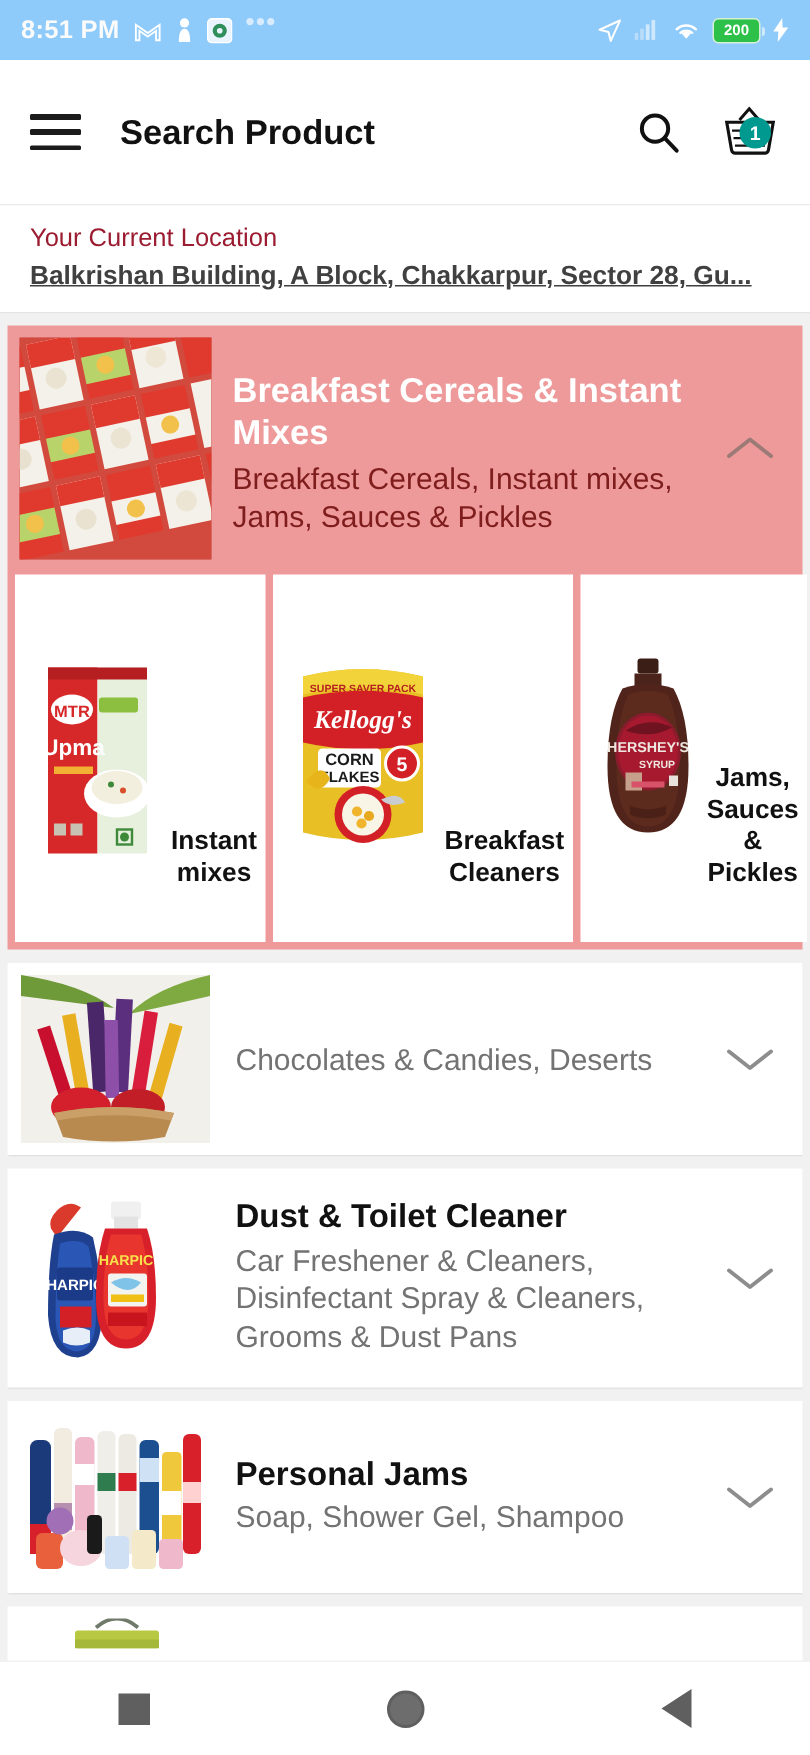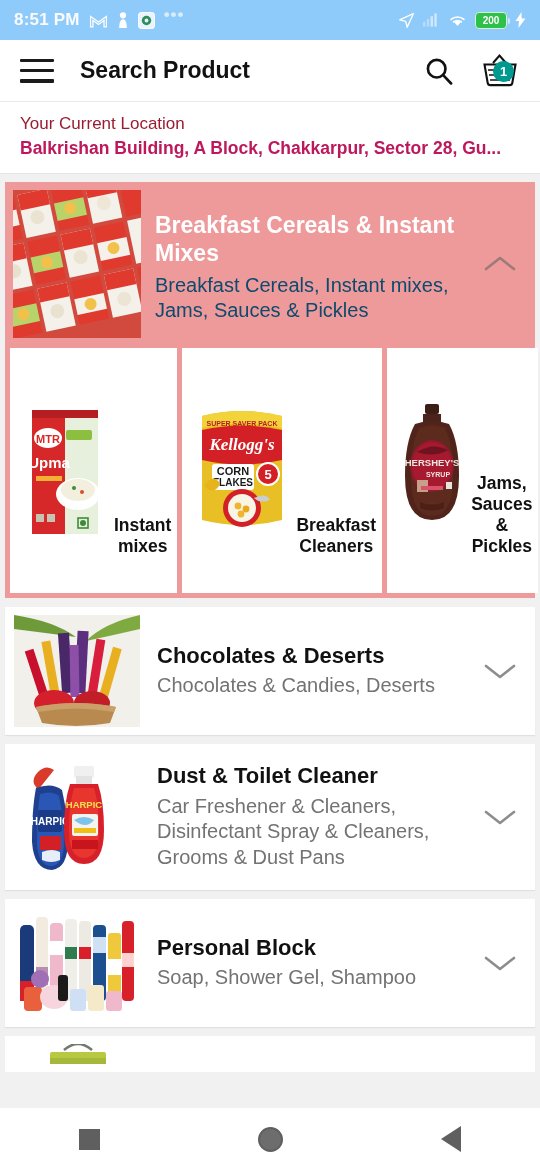--- a/index.html
+++ b/index.html
@@ -27,21 +27,21 @@
   .batt {
     display:inline-flex; align-items:center; justify-content:center;
     background:#2ec14a; border:1.5px solid #d7f0d5; border-radius:4px;
     width:32px; height:17px; font-size:10px; font-weight:bold; color:#ffffff;
     position:relative;
   }
   .batt:after{ content:""; position:absolute; right:-4px; top:5px; width:2.5px; height:6px; background:#cfe9ff; border-radius:0 2px 2px 0; }
 
   
   .appbar {
-    height:62px; background:#ffffff;
+    height:97px; background:#ffffff;
     display:flex; align-items:center; padding:0 20px;
     border-bottom:1px solid #ececec;
   }
   .hamburger { width:34px; height:24px; display:flex; flex-direction:column; justify-content:space-between; cursor:pointer;}
   .hamburger span { display:block; height:3.5px; background:#1b1b1b; border-radius:1px; }
   .appbar-title { flex:1; margin-left:26px; font-size:23px; font-weight:bold; color:#111; }
   .appbar-actions { display:flex; align-items:center; gap:26px; }
   .cart-wrap { position:relative; width:40px; height:38px; }
   .cart-badge {
     position:absolute; left:13px; top:9px;
@@ -51,37 +51,37 @@
     display:flex; align-items:center; justify-content:center;
   }
 
   
   .location {
     background:#fff; padding:12px 32px 14px 20px;
     border-bottom:1px solid #e4e4e4;
   }
   .loc-label { color:#9b1c30; font-size:17px; margin-bottom:4px; }
   .loc-address {
-    font-size:17.5px; font-weight:bold; color:#be185d;
-    white-space:nowrap; overflow:hidden; text-overflow:ellipsis;
+    font-size:17.5px; font-weight:bold; color:#404040;
+    white-space:nowrap; overflow:hidden; text-overflow:ellipsis;text-decoration:underline;
   }
 
   
   .content { height:1008px; overflow:hidden; padding-top:8px; }
 
   
   .cat-expanded { margin:0 5px 9px 5px; background:#ee9a9b; }
   .exp-head { display:flex; align-items:center; padding:8px 8px 10px 8px; }
   .exp-thumb {
     width:128px; height:148px; flex:none; overflow:hidden;
     background:#c9413a; position:relative;
   }
   .exp-text { flex:1; padding:6px 0 0 14px; }
   .exp-title { color:#ffffff; font-size:23px; font-weight:bold; line-height:1.22; }
-  .exp-sub { color:#0c4a6e; font-size:20px; line-height:1.26; margin-top:6px; }
+  .exp-sub { color:#7f1d1d; font-size:20px; line-height:1.26; margin-top:6px; }
   .exp-chev { width:54px; display:flex; align-items:center; justify-content:center; align-self:center; }
 
   .tiles { display:flex; gap:5px; padding:0 5px 5px 5px; }
   .tile {
     flex:1; background:#ffffff; height:245px;
     display:flex; flex-direction:row; align-items:center;
     padding:12px 6px 10px 6px;
   }
   .tile-img { height:152px; display:flex; align-items:center; justify-content:center; }
   .tile-label {
@@ -358,21 +358,20 @@
           <rect x="92" y="32" width="9" height="50" fill="#e8b020" transform="rotate(16 96 57)"></rect>
           <rect x="56" y="30" width="9" height="52" fill="#8e4fa8" transform="rotate(-1 60 56)"></rect>
         </g>
         <ellipse cx="40" cy="88" rx="20" ry="13" fill="#d4202c"></ellipse>
         <ellipse cx="78" cy="88" rx="18" ry="12" fill="#c11e28"></ellipse>
         <path d="M22 92 q40 -8 80 0 l-6 16 q-34 6 -68 0z" fill="#b98a50"></path>
         <path d="M22 92 q40 -8 80 0 l-2 5 q-38 -7 -76 0z" fill="#caa068"></path>
       </svg>
     </div>
     <div class="card-text">
-      <div class="card-title">Chocolates &amp; Deserts</div>
       <div class="card-sub">Chocolates &amp; Candies, Deserts</div>
     </div>
     <div class="card-chev">
       <svg width="36" height="22" viewBox="0 0 36 22">
           <polyline points="4,6 18,17 32,6" fill="none" stroke="#8d8d8d" stroke-width="2.6" stroke-linecap="round" stroke-linejoin="round"></polyline>
         </svg>
     </div>
   </div>
 
   <div class="cat-card">
@@ -437,21 +436,21 @@
           <ellipse cx="40" cy="90" rx="14" ry="12" fill="#f6d5de"></ellipse>
           <rect x="56" y="82" width="16" height="22" rx="3" fill="#cfe0f5"></rect>
           <rect x="74" y="78" width="16" height="26" rx="3" fill="#f4e9c8"></rect>
           <rect x="92" y="84" width="16" height="20" rx="3" fill="#efb9cb"></rect>
           <circle cx="26" cy="72" r="9" fill="#a06fb5"></circle>
           <rect x="44" y="68" width="10" height="26" rx="3" fill="#1a1a1a"></rect>
         </g>
       </svg>
     </div>
     <div class="card-text">
-      <div class="card-title">Personal Block</div>
+      <div class="card-title">Personal Jams</div>
       <div class="card-sub">Soap, Shower Gel, Shampoo</div>
     </div>
     <div class="card-chev">
       <svg width="36" height="22" viewBox="0 0 36 22">
           <polyline points="4,6 18,17 32,6" fill="none" stroke="#8d8d8d" stroke-width="2.6" stroke-linecap="round" stroke-linejoin="round"></polyline>
         </svg>
     </div>
   </div>
 
   <div class="cat-partial">

